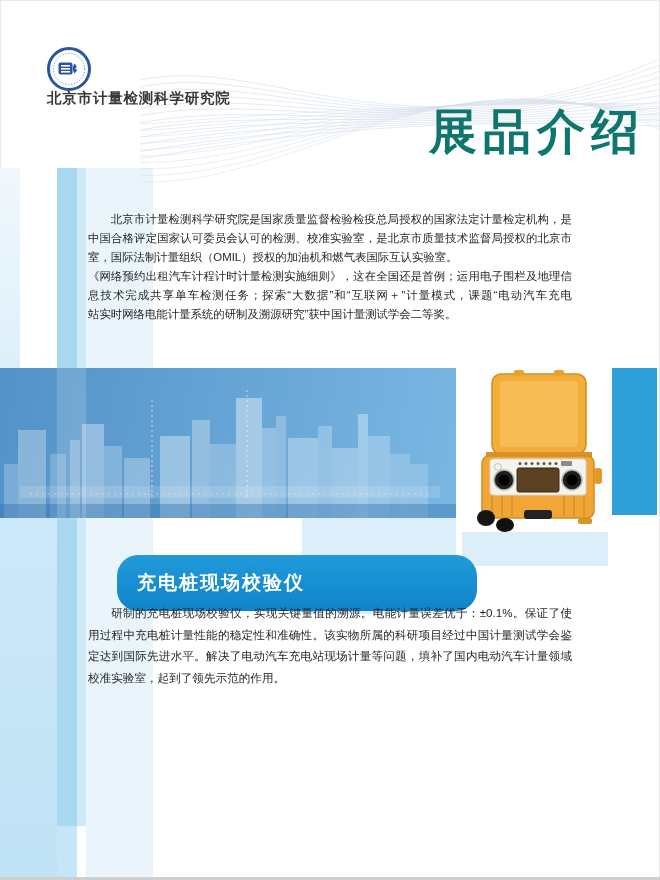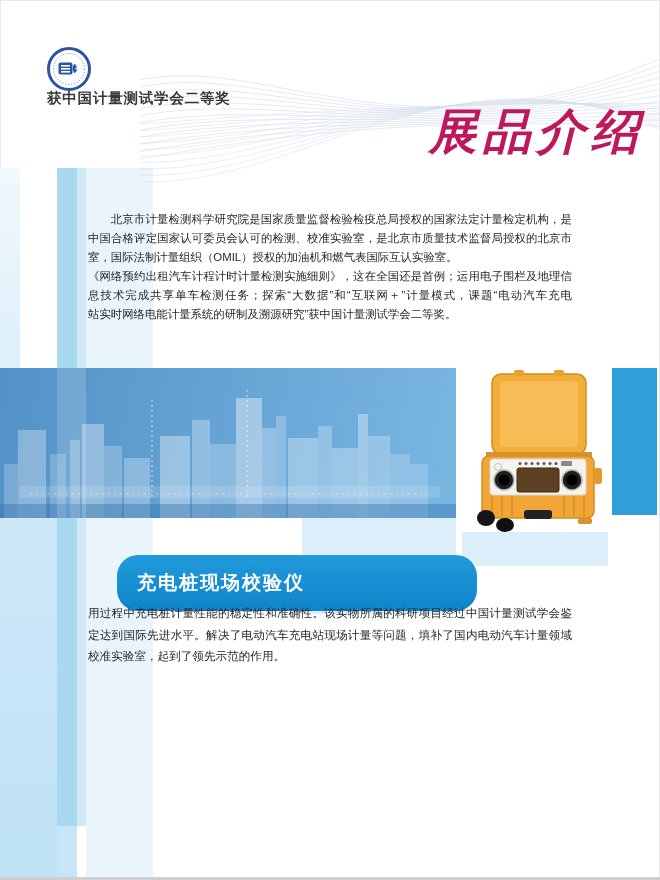--- a/index.html
+++ b/index.html
@@ -17,21 +17,21 @@
   .pale-panel{left:86px;top:168px;width:67px;height:712px;background:#e9f4fb;}
   .left-bottom-panel{left:0;top:518px;width:57px;height:362px;background:linear-gradient(#cde8f8,#bfe2f5);}
   .mid-pale{left:302px;top:518px;width:154px;height:96px;background:#dceefa;}
   .right-pale{left:462px;top:518px;width:146px;height:48px;background:#dceefa;}
   .right-bar{left:608px;top:368px;width:49px;height:147px;background:#2e9fd8;}
   .bottom-edge{left:0;top:877px;width:660px;height:3px;background:#cfcfcf;}
   
   .waves{left:140px;top:30px;width:520px;height:175px;pointer-events:none;}
   .logo{left:46px;top:46px;width:46px;height:46px;}
   .org-name{left:47px;top:89px;font-size:14.5px;font-weight:bold;color:#383838;letter-spacing:.8px;white-space:nowrap;}
-  .page-title{right:15px;top:106px;font-size:48px;font-weight:bold;color:#be185d;letter-spacing:6px;line-height:1.1;white-space:nowrap;font-style:italic;}
+  .page-title{right:15px;top:106px;font-size:48px;font-weight:bold;color:#0f766e;letter-spacing:6px;line-height:1.1;white-space:nowrap;}
   
   .text-block{color:#262626;width:484px;left:88px;}
   .intro{top:210px;font-size:11.4px;line-height:18.9px;}
   .section-text{top:602px;font-size:11.6px;line-height:21.5px;}
   .ln{white-space:nowrap;}
   .jl{text-align:justify;text-align-last:justify;white-space:normal;}
   .ind{text-indent:2em;}
   
   .band{left:0;top:368px;width:456px;height:150px;background:linear-gradient(100deg,#5392c7,#7ab7e3);}
   .band svg{display:block;width:100%;height:100%;}
@@ -90,21 +90,21 @@
   <svg class="abs logo" viewBox="0 0 46 46">
     <circle cx="23" cy="23" r="20.5" fill="#ffffff" stroke="#2a55a5" stroke-width="3"></circle>
     <circle cx="23" cy="23" r="15.5" fill="none" stroke="#2a55a5" stroke-width="1" stroke-dasharray="1.2,1.8" opacity="0.65"></circle>
     <rect x="12.5" y="16.5" width="14" height="12" rx="2" fill="#2a55a5"></rect>
     <rect x="15" y="19" width="9" height="1.6" fill="#fff"></rect>
     <rect x="15" y="22" width="9" height="1.6" fill="#fff"></rect>
     <rect x="15" y="25" width="9" height="1.6" fill="#fff"></rect>
     <path d="M28.5 17.5 q5.5 5.5 0 10 q-3.5 -5 0 -10 Z" fill="#2a55a5"></path>
     <circle cx="30.5" cy="22.5" r="1.1" fill="#fff"></circle>
   </svg>
-  <div class="abs org-name">获中国计量测试学会二等奖</div>
+  <div class="abs org-name">北京市计量检测科学研究院</div>
   <div class="abs page-title">展品介绍</div>
 
   <div class="abs text-block intro">
     <div class="ln jl ind">北京市计量检测科学研究院是国家质量监督检验检疫总局授权的国家法定计量检定机构，是</div>
     <div class="ln jl">中国合格评定国家认可委员会认可的检测、校准实验室，是北京市质量技术监督局授权的北京市</div>
     <div class="ln">室，国际法制计量组织（OMIL）授权的加油机和燃气表国际互认实验室。</div>
     <div class="ln jl">《网络预约出租汽车计程计时计量检测实施细则》，这在全国还是首例；运用电子围栏及地理信</div>
     <div class="ln jl">息技术完成共享单车检测任务；探索“大数据”和“互联网＋”计量模式，课题“电动汽车充电</div>
     <div class="ln">站实时网络电能计量系统的研制及溯源研究”获中国计量测试学会二等奖。</div>
   </div>
@@ -189,19 +189,20 @@
       <ellipse cx="45" cy="157" rx="9" ry="7" fill="#101010"></ellipse>
       <rect x="118" y="150" width="14" height="6" rx="2" fill="#d8922a"></rect>
     </svg>
   </div>
 
   <div class="abs banner">
     <span class="banner-label">充电桩现场校验仪</span>
   </div>
 
   <div class="abs text-block section-text">
+    <div class="ln jl ind">研制的充电桩现场校验仪，实现关键量值的溯源。电能计量误差优于：±0.1%。保证了使</div>
     <div class="ln jl">用过程中充电桩计量性能的稳定性和准确性。该实物所属的科研项目经过中国计量测试学会鉴</div>
     <div class="ln jl">定达到国际先进水平。解决了电动汽车充电站现场计量等问题，填补了国内电动汽车计量领域</div>
     <div class="ln">校准实验室，起到了领先示范的作用。</div>
   </div>
 
   <div class="abs bottom-edge"></div>
 </div>
 
 </body></html>

